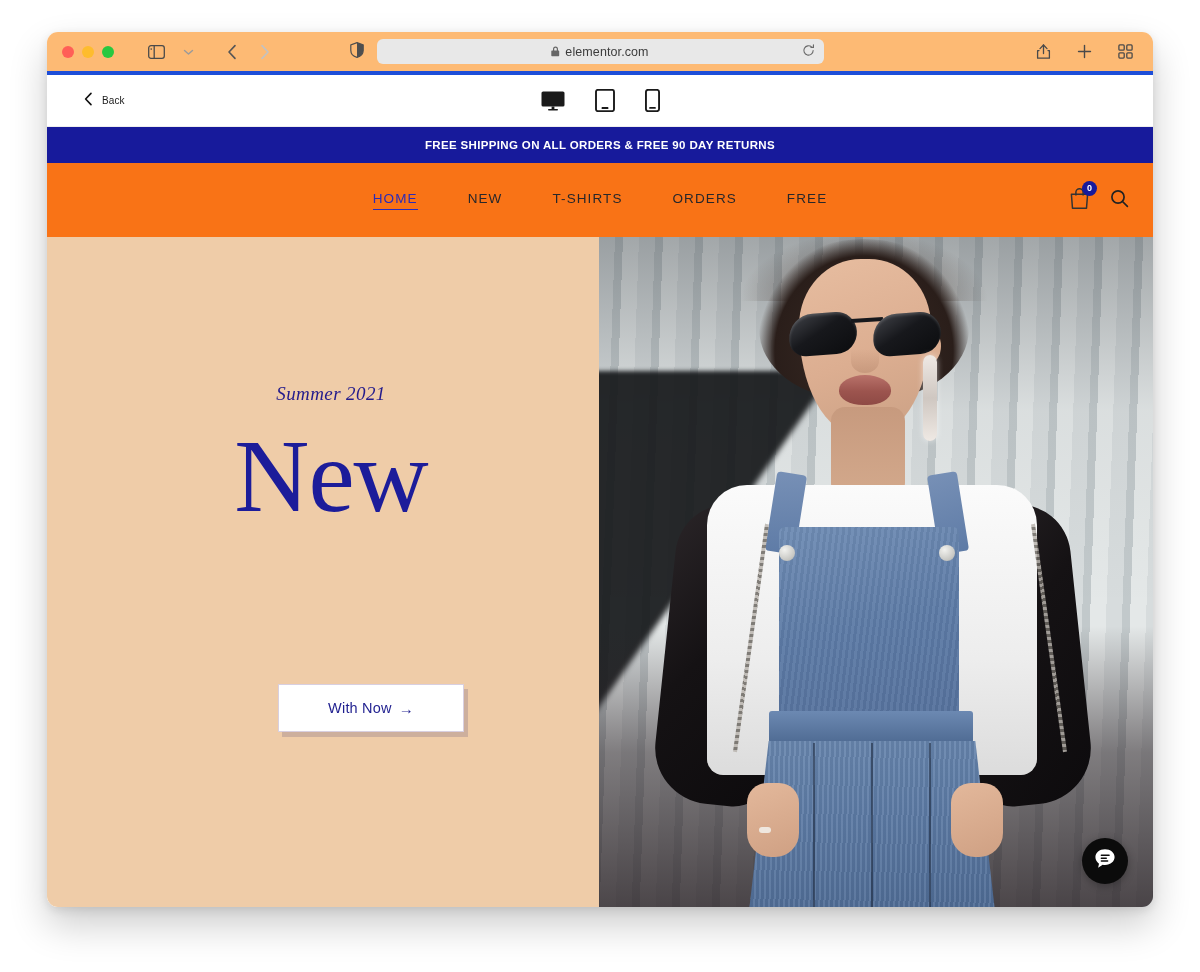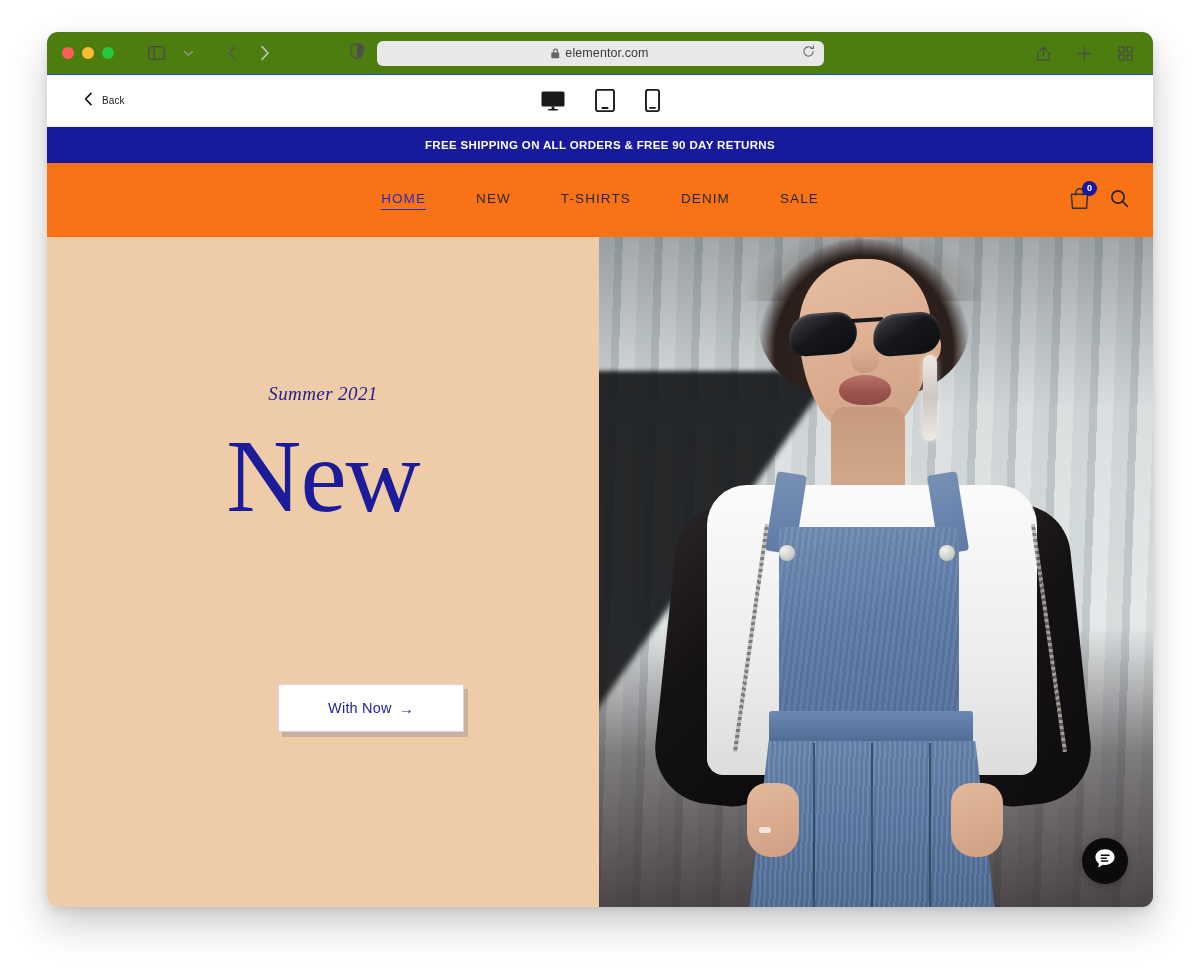--- a/index.html
+++ b/index.html
@@ -29,22 +29,22 @@
     background: #ffffff;
     border-radius: 11px;
     box-shadow: 0 18px 38px rgba(0,0,0,0.20), 0 3px 10px rgba(0,0,0,0.10);
     overflow: hidden;
   }
 
   
   .browser-chrome {
     position: relative;
     height: 43px;
-    background: #4d7c0f;
-    border-bottom: 1px solid #1d4ed8;
+    background: #fdba74;
+    border-bottom: 4px solid #1d4ed8;
     display: flex;
     align-items: center;
     text-align: center;
   }
 
   .traffic-lights {
     display: flex;
     align-items: center;
     gap: 8px;
     margin-left: 15px;
@@ -257,21 +257,21 @@
   .hero-left {
     position: relative;
     width: 552px;
     background: #efcca8;
     flex: none;
   }
 
   .hero-copy {
     position: absolute;
     top: 146px;
-    left: 0;
+    left: 8px;
     width: 552px;
     text-align: center;
   }
 
   .eyebrow {
     font-family: "Liberation Serif", serif;
     font-style: italic;
     font-size: 19px;
     color: #231b8c;
     letter-spacing: 0.4px;
@@ -666,22 +666,22 @@
 
     <div class="site">
 
       <div class="announcement">FREE SHIPPING ON ALL ORDERS &amp; FREE 90 DAY RETURNS</div>
 
       <div class="site-header">
         <nav class="main-nav">
           <a class="nav-link active" href="#">HOME</a>
           <a class="nav-link" href="#">NEW</a>
           <a class="nav-link" href="#">T-SHIRTS</a>
-          <a class="nav-link" href="#">DENIM</a>
-          <a class="nav-link" href="#">SALE</a>
+          <a class="nav-link" href="#">ORDERS</a>
+          <a class="nav-link" href="#">FREE</a>
         </nav>
 
         <div class="header-actions">
           <span class="cart-wrap">
             <span>
               <svg width="21" height="23" viewBox="0 0 21 23" fill="none" stroke="#333" stroke-width="1.5" stroke-linejoin="round">
                 <path d="M2.4 7.2h16.2l-1.1 14.1H3.5z"></path>
                 <path d="M6.9 8.4V5.3a3.6 3.6 0 0 1 7.2 0v3.1"></path>
               </svg>
             </span>

